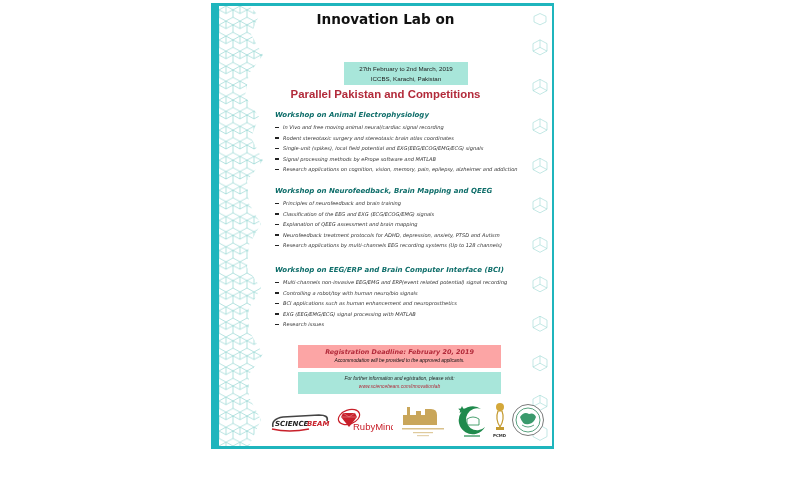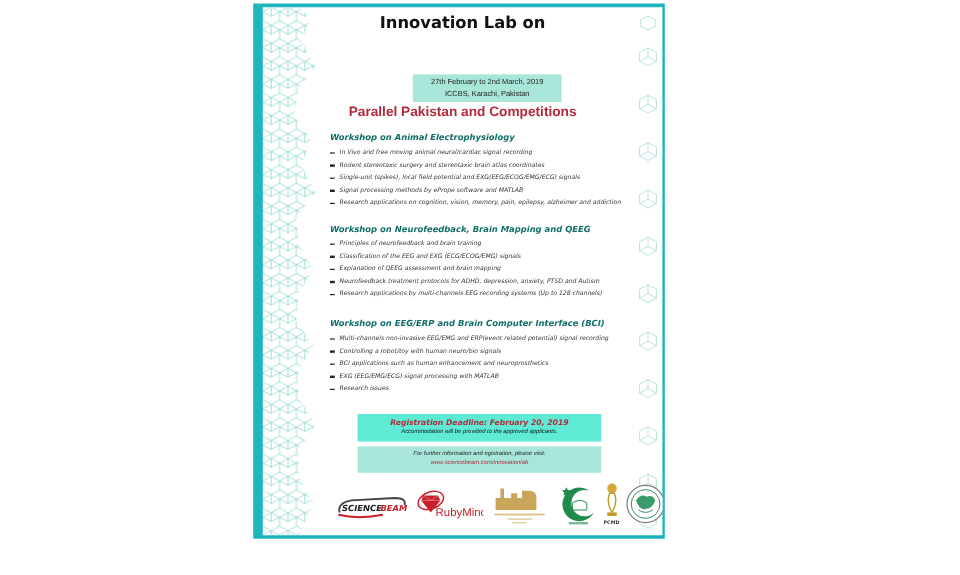--- a/index.html
+++ b/index.html
@@ -82,21 +82,21 @@
     .bullet .dash {
       display: inline-block;
       width: 4px; height: 1.6px; background: #222;
       margin-right: 4px;
       flex-shrink: 0;
     }
 
     .reg-box {
       position: absolute; left: 79px; top: 339px;
       width: 203px; height: 23px;
-      background: #5eead4;
+      background: #fca5a5;
       text-align: center;
     }
     .reg-title {
       font-family: "DejaVu Sans", sans-serif;
       font-weight: bold; font-style: italic;
       font-size: 6.4px; color: #b22a3a;
       line-height: 10px; padding-top: 2px;
     }
     .reg-sub {
       font-family: "Liberation Sans", sans-serif;
@@ -118,21 +118,21 @@
       line-height: 9px; padding-top: 2px;
     }
     .info-url {
       font-family: "Liberation Sans", sans-serif;
       font-style: italic;
       font-size: 4.9px; color: #b22a3a;
       line-height: 8px;
     }
 
     .logos {
-      position: absolute; left: 60px; top: 393px;
+      position: absolute; left: 50px; top: 393px;
       width: 275px; height: 45px;
     }
     .logo { position: absolute; }
 
     .footer {
       position: absolute; left: 49px; top: 443px;
       width: 255px; height: 28px;
       background: #b7ebe0;
       font-family: "DejaVu Sans", sans-serif;
       font-size: 5.2px;

